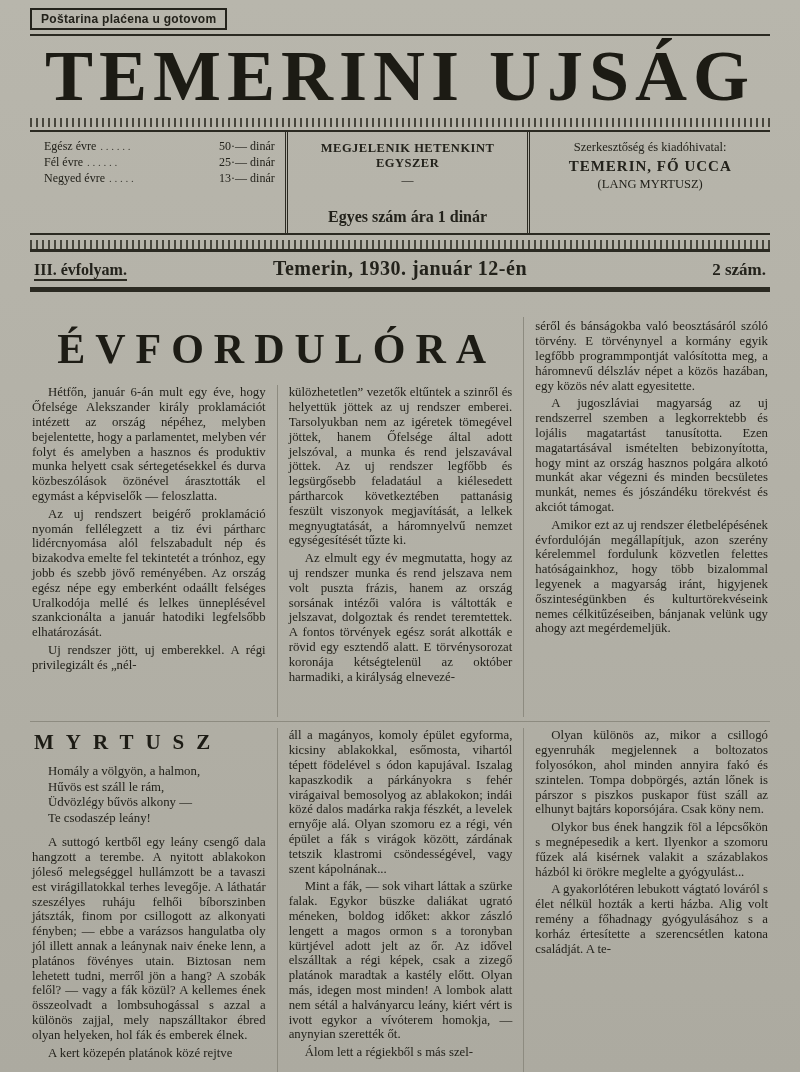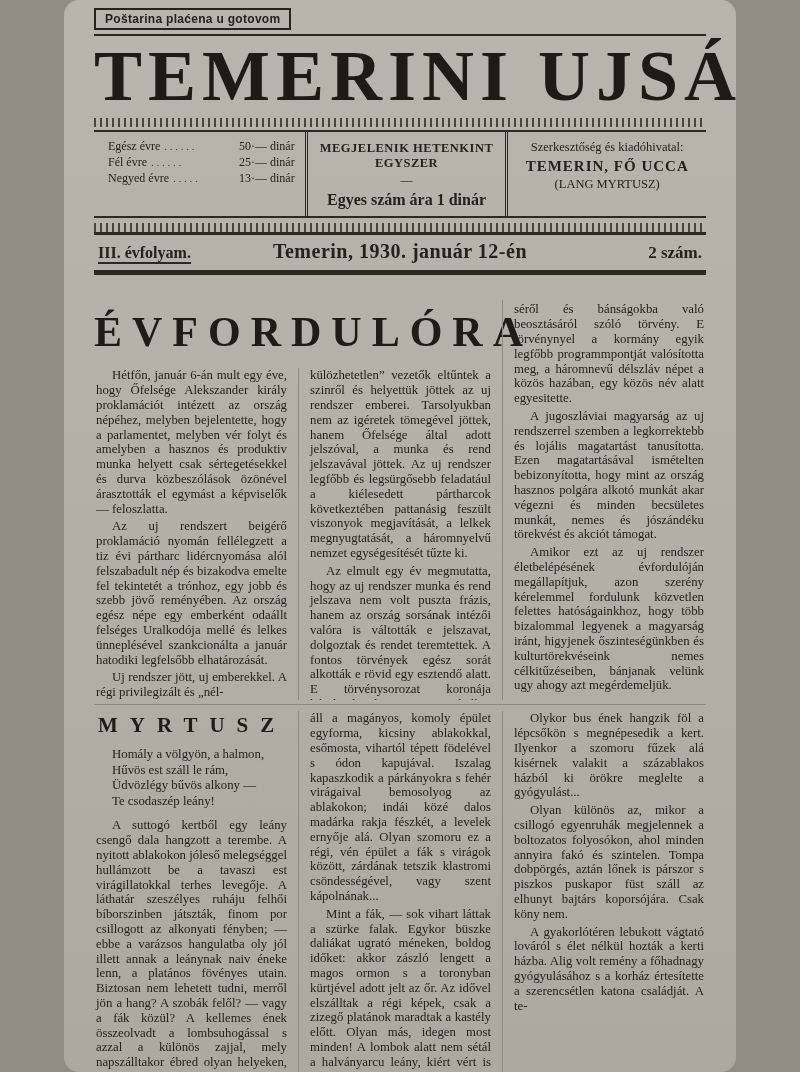--- a/index.html
+++ b/index.html
@@ -1,27 +1,26 @@
 <!DOCTYPE html>
 <html><head>
 <meta charset="utf-8">
 <style>
   html, body { margin: 0; padding: 0; background: #8f8e85; }
   .page {
     position: relative;
-    width: 672px; height: 1072px;
+    width: 800px; height: 1072px;
     margin: 0 auto;
     box-sizing: border-box;
     padding: 8px 30px 0;
     background: linear-gradient(180deg, #b8b6ac 0%, #b3b1a7 40%, #adab a1 100%);
     background: linear-gradient(180deg, #b8b6ac 0%, #b3b1a7 45%, #acaaa0 100%);
     color: #23221b;
     font-family: "Liberation Serif", serif;
     overflow: hidden;
-    border-radius: 15px;
   }
   
   .stamp {
     display: inline-block;
     border: 2px solid #24231c;
     padding: 2px 9px;
     font-family: "Liberation Sans", sans-serif;
     font-size: 12px; font-weight: bold;
     letter-spacing: .3px;
   }
@@ -51,21 +50,21 @@
   }
   .info-cell { padding: 6px 10px 7px; min-height: 62px; box-sizing: border-box; }
   .info-cell + .info-cell { border-left: 3px double #2b2a22; }
   .sub-head { text-align: center; font-size: 12px; letter-spacing: 2px; margin-bottom: 5px; }
   .sub-row { display: flex; align-items: baseline; font-size: 12px; line-height: 16px; padding-left: 4px; }
   .sub-leader { flex: 1; overflow: hidden; white-space: nowrap; opacity: .8; padding: 0 4px; font-size: 11px; }
   .sub-price { white-space: nowrap; }
   .cell-center { text-align: center; }
   .freq-line { font-size: 12.5px; font-weight: bold; letter-spacing: .5px; margin-top: 3px; }
   .freq-divider { font-size: 12px; margin: 2px 0; }
-  .copy-price { font-size: 16px; font-weight: bold; margin-top: 3px; }
+  .copy-price { font-size: 16px; font-weight: bold; margin-top: 20px; }
   .edit-line1 { font-size: 12.5px; margin-top: 2px; }
   .edit-line2 { font-size: 15px; font-weight: bold; letter-spacing: 1px; margin-top: 3px; }
   .edit-line3 { font-size: 12.5px; margin-top: 2px; }
   
   .date-row {
     margin-top: 0;
     border-top: 3px solid #2b2a22;
     border-bottom: 5px solid #2b2a22;
     display: grid;
     grid-template-columns: 1fr auto 1fr;
@@ -207,19 +206,19 @@
 Te csodaszép leány!</div>
       <p>A suttogó kertből egy leány csengő dala hangzott a terembe. A nyitott ablakokon jóleső melegséggel hullámzott be a tavaszi est virágillatokkal terhes levegője. A láthatár szeszélyes ruháju felhői bíborszinben játszták, finom por csillogott az alkonyati fényben; — ebbe a varázsos hangulatba oly jól illett annak a leánynak naiv éneke lenn, a platános fövényes utain. Biztosan nem lehetett tudni, merről jön a hang? A szobák felől? — vagy a fák közül? A kellemes ének összeolvadt a lombsuhogással s azzal a különös zajjal, mely napszálltakor ébred olyan helyeken, hol fák és emberek élnek.</p>
       <p>A kert közepén platánok közé rejtve</p>
     </div>
     <div class="l-col2">
       <p class="cont">áll a magányos, komoly épület egyforma, kicsiny ablakokkal, esőmosta, vihartól tépett födelével s ódon kapujával. Iszalag kapaszkodik a párkányokra s fehér virágaival bemosolyog az ablakokon; indái közé dalos madárka rakja fészkét, a levelek ernyője alá. Olyan szomoru ez a régi, vén épület a fák s virágok között, zárdának tetszik klastromi csöndességével, vagy szent kápolnának...</p>
       <p>Mint a fák, — sok vihart láttak a szürke falak. Egykor büszke daliákat ugrató méneken, boldog időket: akkor zászló lengett a magos ormon s a toronyban kürtjével adott jelt az őr. Az idővel elszálltak a régi képek, csak a zizegő platánok maradtak a kastély előtt. Olyan más, idegen most minden! A lombok alatt nem sétál a halványarcu leány, kiért vért is ivott egykor a vívóterem homokja, — anynyian szerették őt.</p>
       <p>Álom lett a régiekből s más szel-</p>
     </div>
     <div class="l-col3">
+      <p>Olyan különös az, mikor a csillogó egyenruhák megjelennek a boltozatos folyosókon, ahol minden annyira fakó és szintelen. Tompa dobpörgés, aztán lőnek is párszor s piszkos puskapor füst száll az elhunyt bajtárs koporsójára. Csak köny nem.</p>
       <p>Olykor bus ének hangzik föl a lépcsőkön s megnépesedik a kert. Ilyenkor a szomoru fűzek alá kisérnek valakit a százablakos házból ki örökre meglelte a gyógyulást...</p>
-      <p>Olyan különös az, mikor a csillogó egyenruhák megjelennek a boltozatos folyosókon, ahol minden annyira fakó és szintelen. Tompa dobpörgés, aztán lőnek is párszor s piszkos puskapor füst száll az elhunyt bajtárs koporsójára. Csak köny nem.</p>
       <p>A gyakorlótéren lebukott vágtató lováról s élet nélkül hozták a kerti házba. Alig volt remény a főhadnagy gyógyulásához s a korház értesítette a szerencsétlen katona családját. A te-</p>
     </div>
   </div>
 
 </div>
 
 </body></html>

